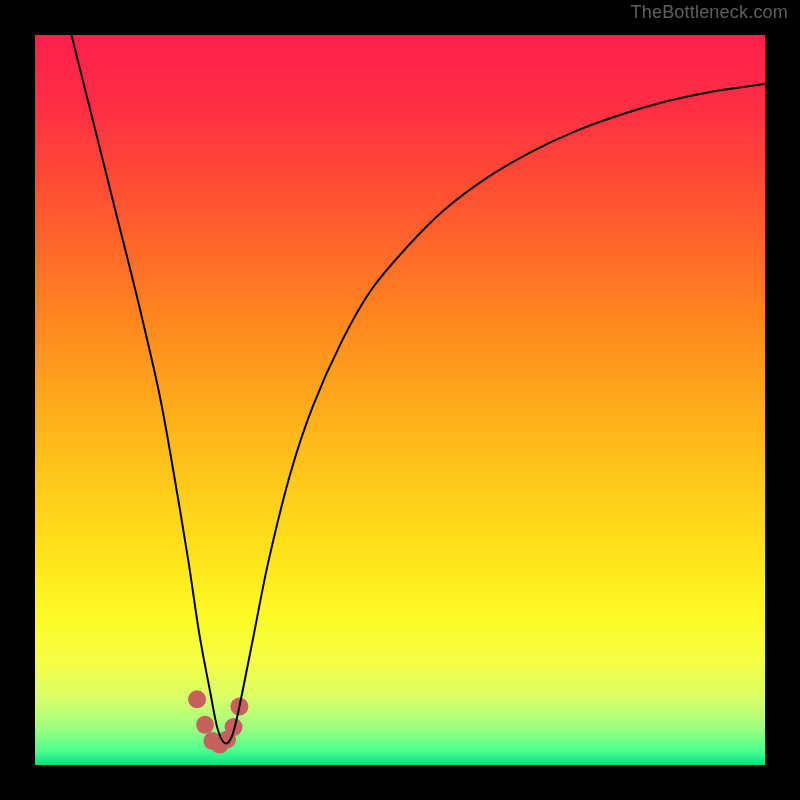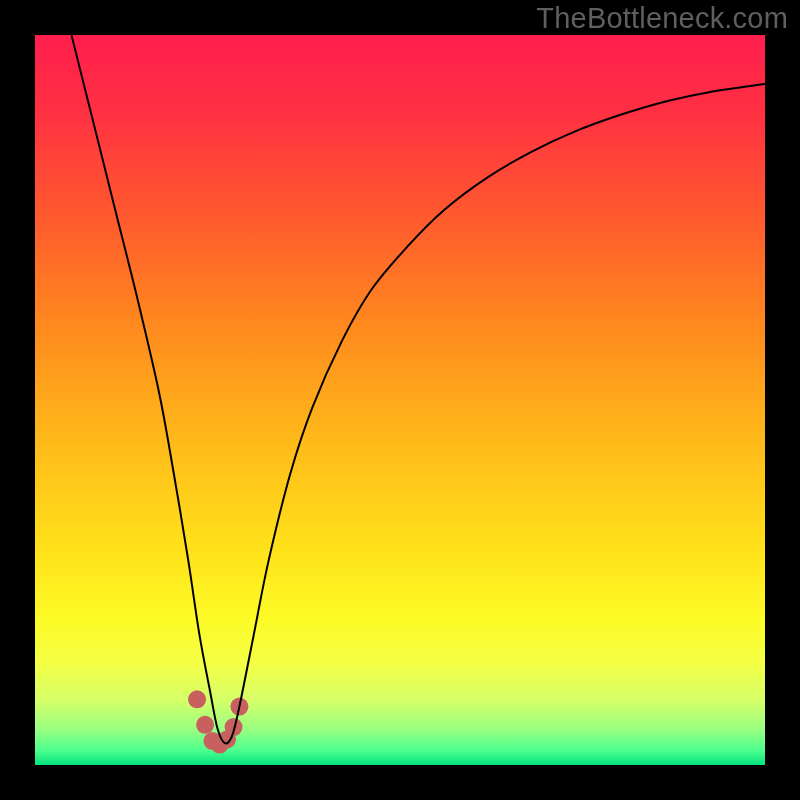--- a/index.html
+++ b/index.html
@@ -17,21 +17,21 @@
     top: 0;
     width: 800px;
     height: 800px;
     background: #000;
   }
   .watermark {
     position: absolute;
     top: 2px;
     right: 12px;
     color: #5f5f5f;
-    font-size: 29px;
+    font-size: 18px;
     font-weight: 400;
     letter-spacing: 0.2px;
     user-select: none;
   }
   .plot {
     position: absolute;
     left: 35px;
     top: 35px;
     width: 730px;
     height: 730px;

